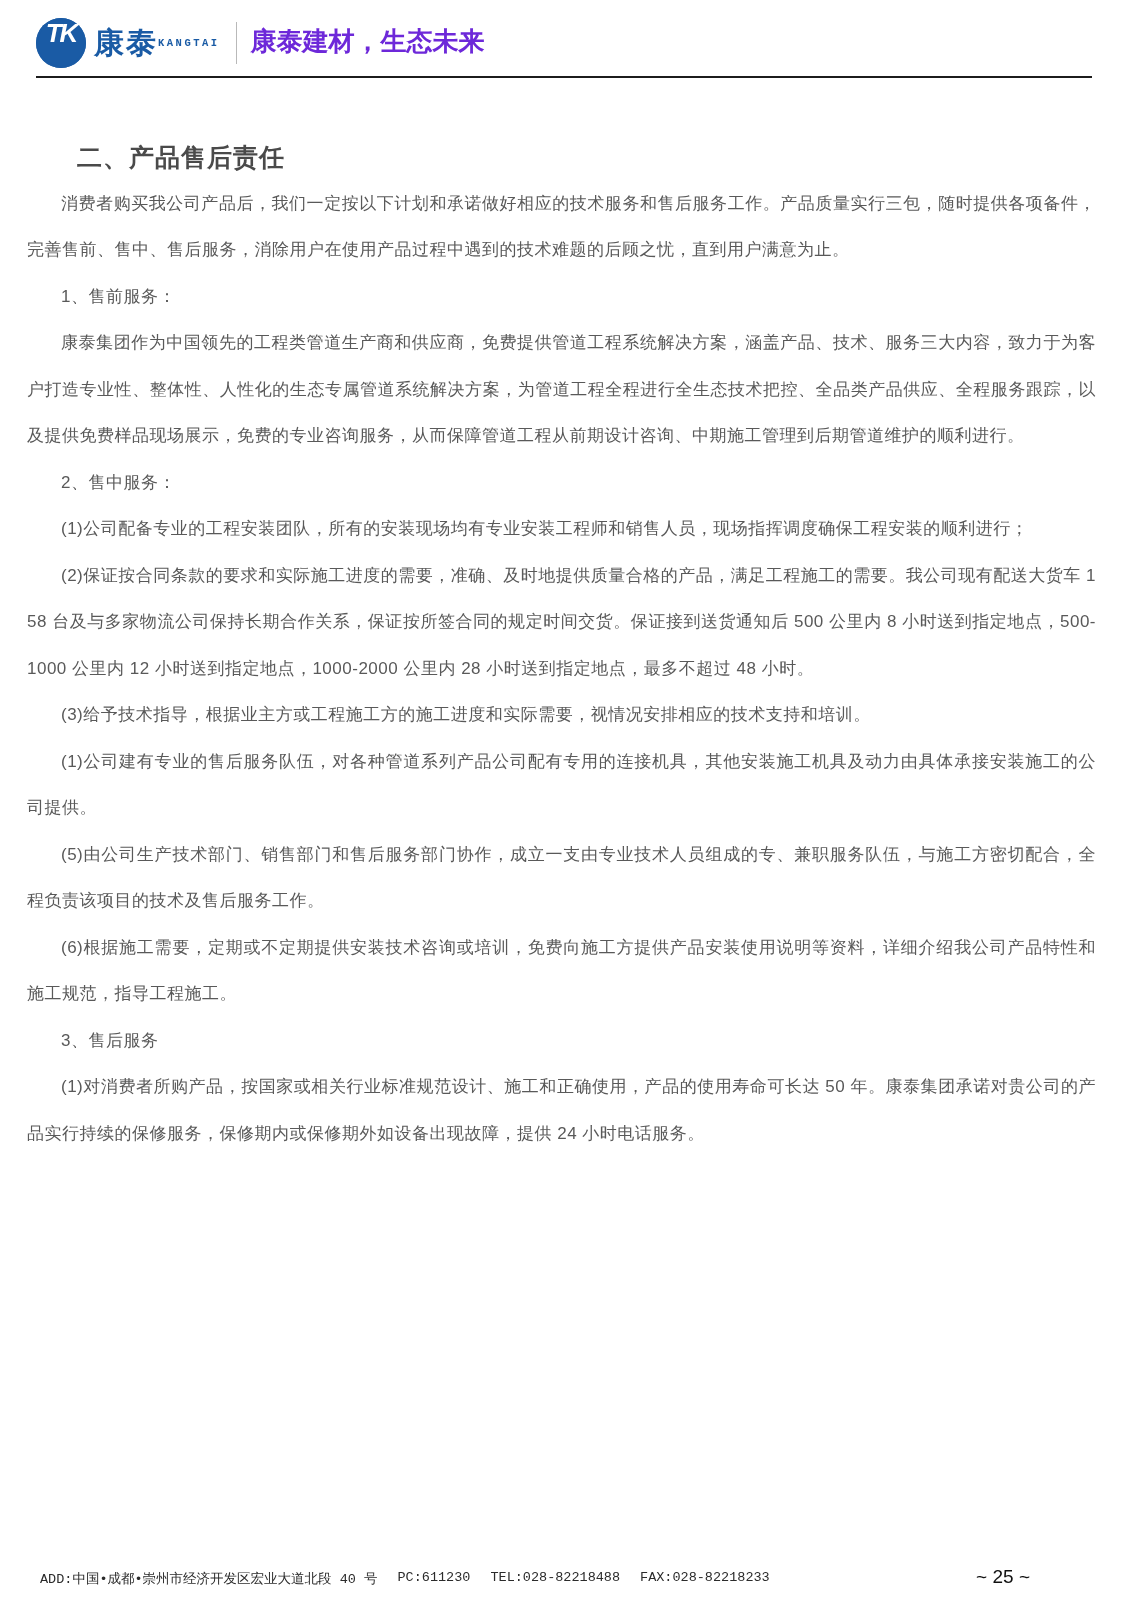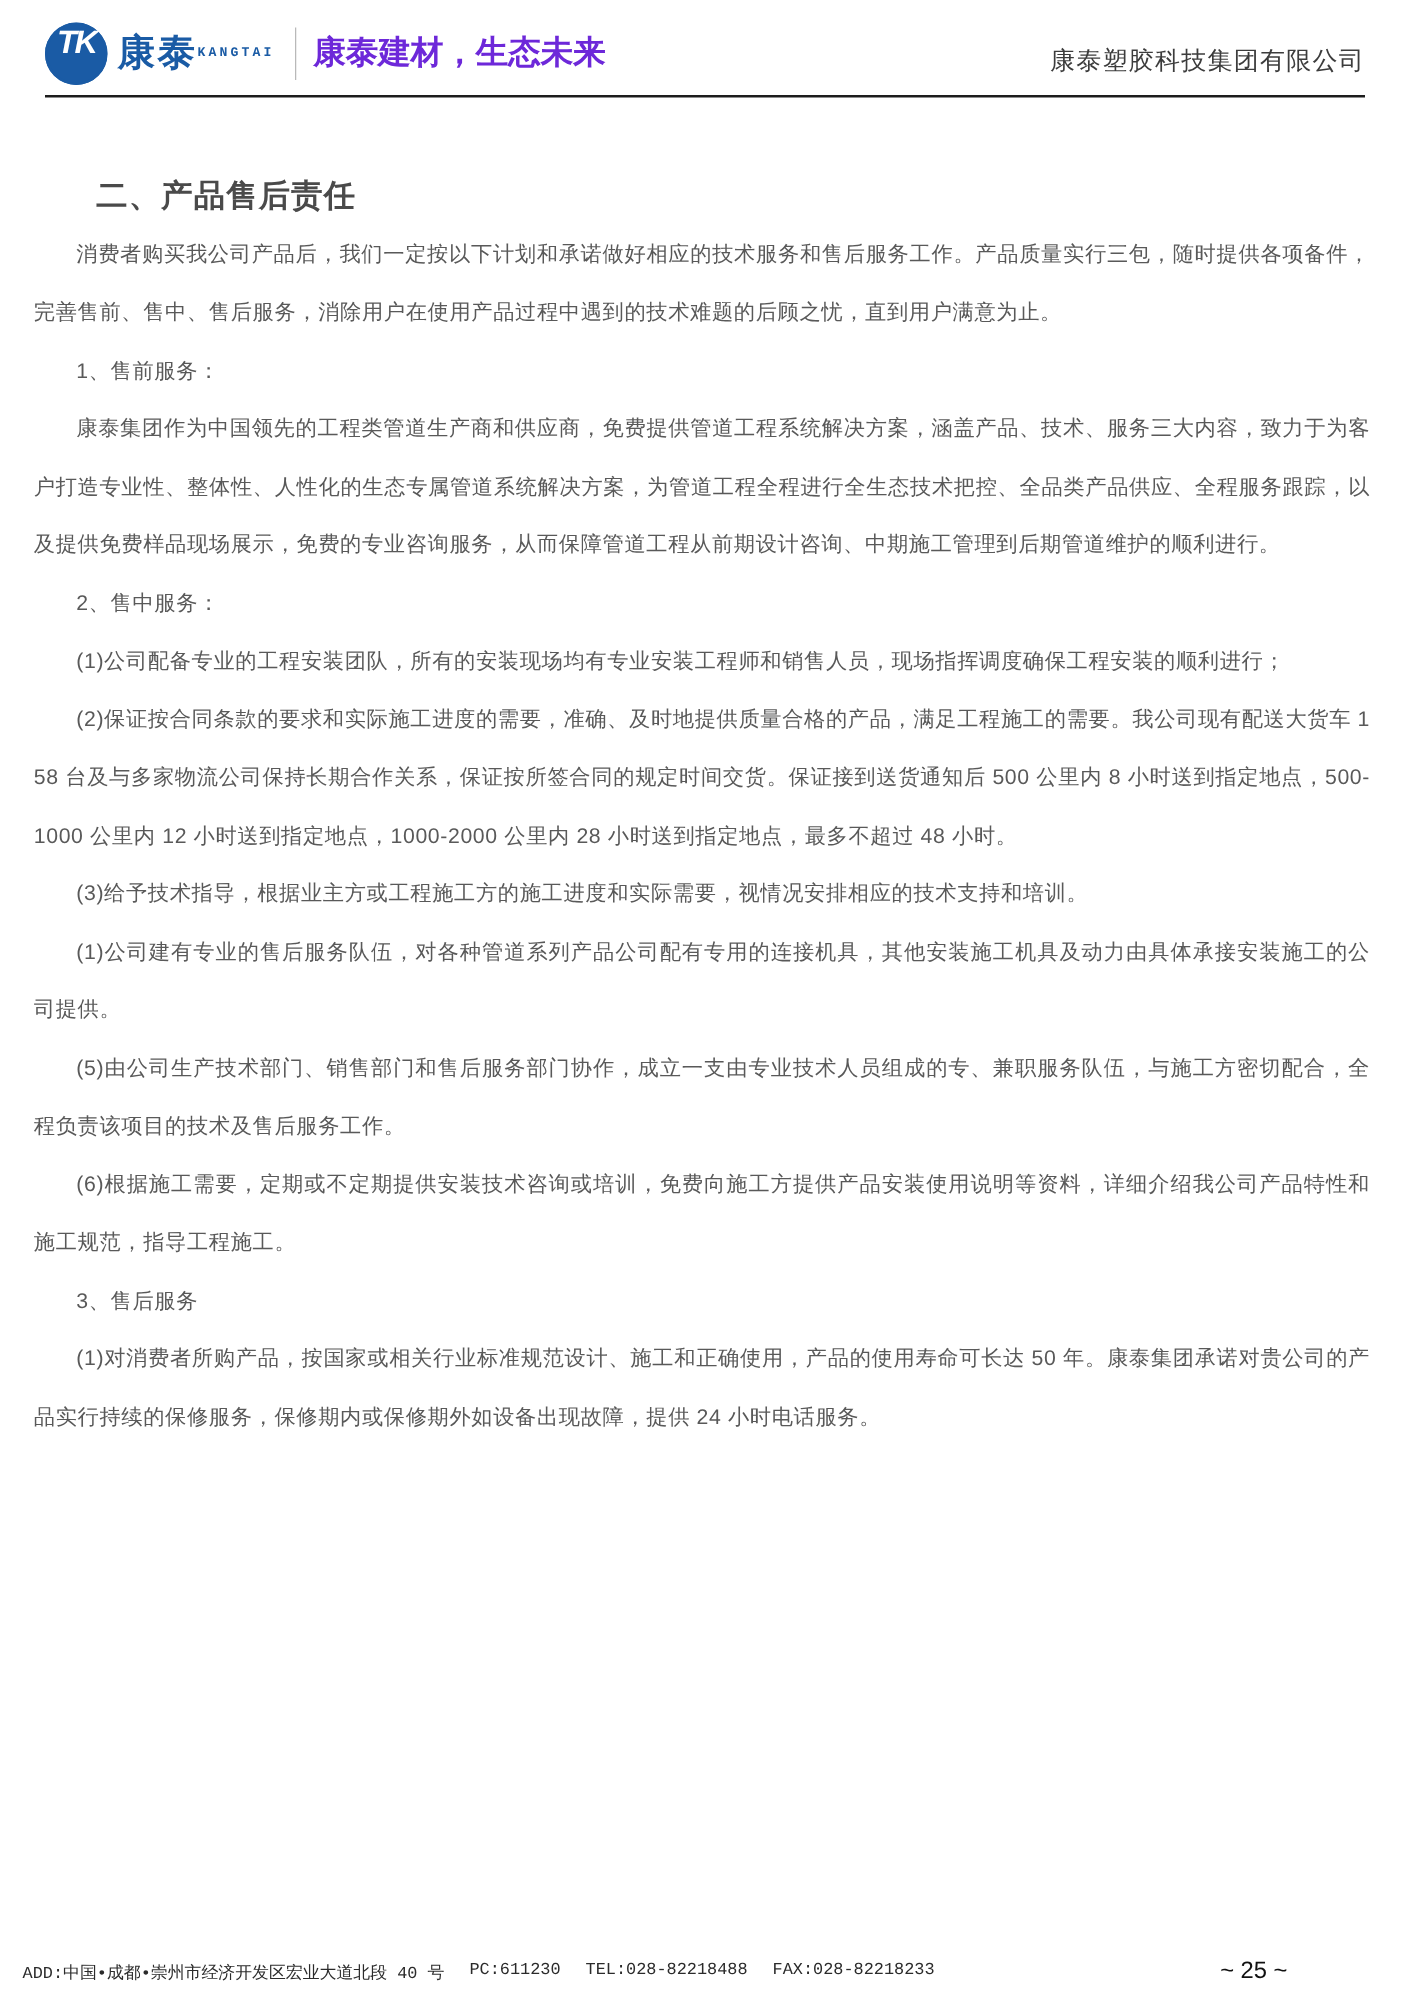--- a/index.html
+++ b/index.html
@@ -69,21 +69,21 @@
     line-height: 46.5px;
     text-align: justify;
     text-justify: inter-character;
     text-indent: 2em;
     word-break: break-all;
     letter-spacing: 0.5px;
   }
   
   .footer {
     position: absolute;
-    left: 18px; right: 36px; bottom: 12px;
+    left: 40px; right: 36px; bottom: 12px;
     display: flex;
     justify-content: space-between;
     align-items: baseline;
   }
   .footer-info {
     display: flex;
     gap: 20px;
     font-family: "Liberation Mono", "DejaVu Sans Mono", monospace;
     font-size: 13.5px;
     color: #2b2b2b;
@@ -106,21 +106,20 @@
       <div class="logo-circle">
         <span>TK</span>
       </div>
       <div class="logo-names">
         <span class="logo-cn">康泰</span>
         <span class="logo-en">KANGTAI</span>
       </div>
       <div class="brand-divider"></div>
       <div class="tagline">康泰建材，生态未来</div>
     </div>
-    <div class="company-name">康泰塑胶科技集团有限公司</div>
   </div>
 
   <div class="doc-body">
     <p class="doc-title">二、产品售后责任</p>
     <div id="paragraphs">
         <p class="para">消费者购买我公司产品后，我们一定按以下计划和承诺做好相应的技术服务和售后服务工作。产品质量实行三包，随时提供各项备件，完善售前、售中、售后服务，消除用户在使用产品过程中遇到的技术难题的后顾之忧，直到用户满意为止。</p>
         <p class="para">1、售前服务：</p>
         <p class="para">康泰集团作为中国领先的工程类管道生产商和供应商，免费提供管道工程系统解决方案，涵盖产品、技术、服务三大内容，致力于为客户打造专业性、整体性、人性化的生态专属管道系统解决方案，为管道工程全程进行全生态技术把控、全品类产品供应、全程服务跟踪，以及提供免费样品现场展示，免费的专业咨询服务，从而保障管道工程从前期设计咨询、中期施工管理到后期管道维护的顺利进行。</p>
         <p class="para">2、售中服务：</p>
         <p class="para">(1)公司配备专业的工程安装团队，所有的安装现场均有专业安装工程师和销售人员，现场指挥调度确保工程安装的顺利进行；</p>

